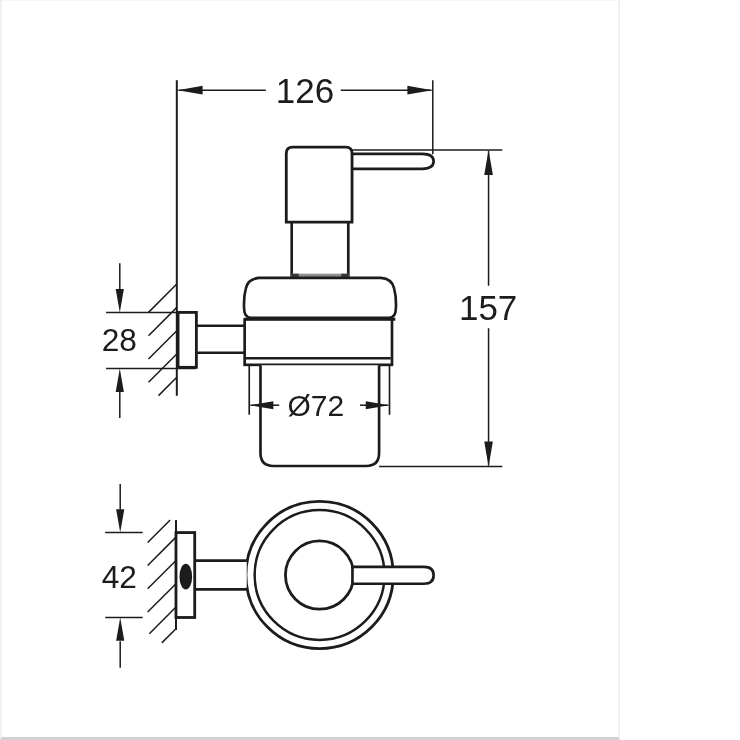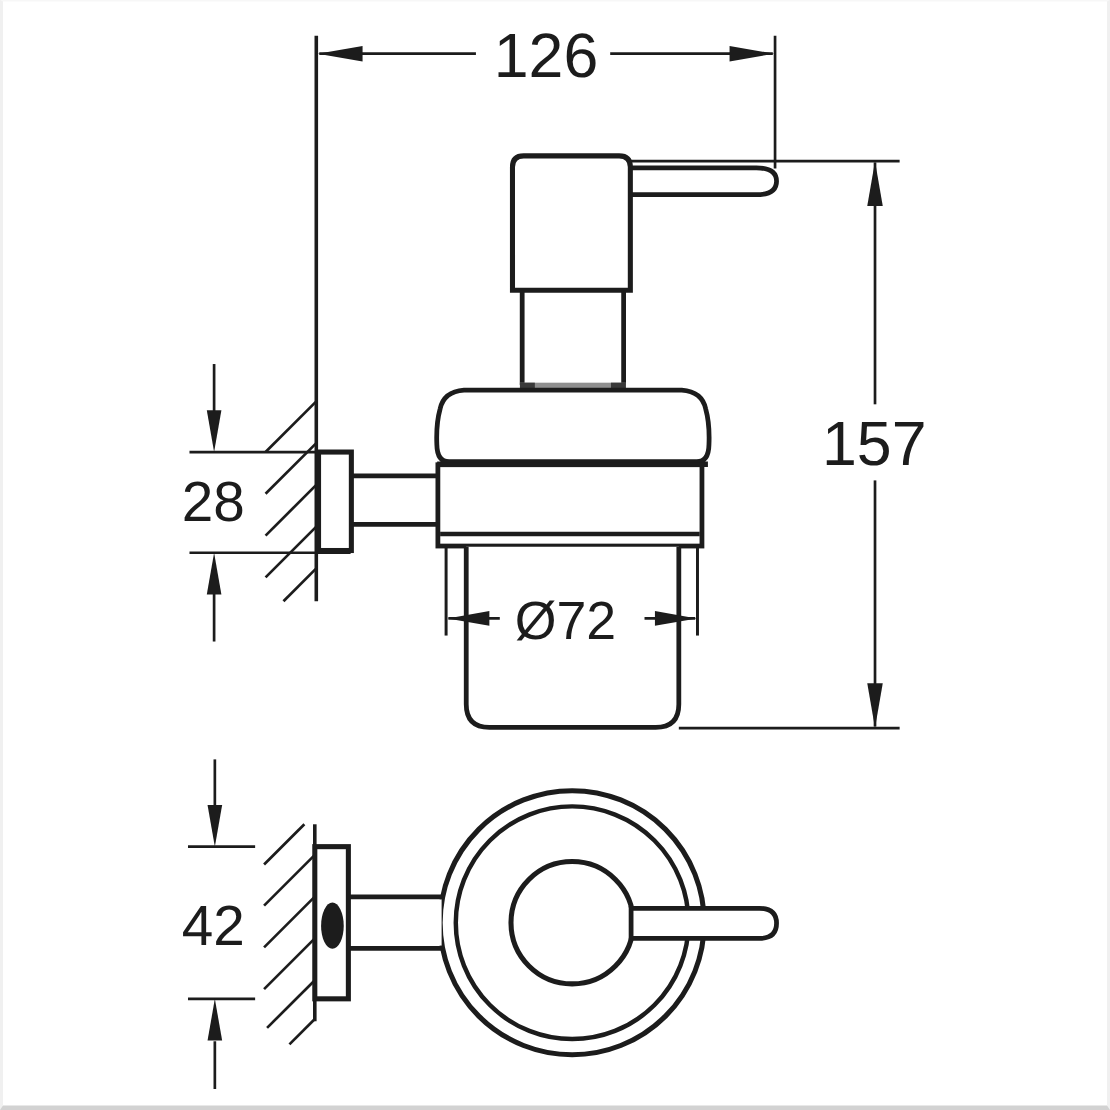--- a/index.html
+++ b/index.html
@@ -1,17 +1,17 @@
 <!DOCTYPE html>
 <html style="--line: #1c1c1c; --bg: #ffffff; --gray: #8f8f8f; --frame: #d2d2d2;"><head>
 <meta charset="utf-8">
 <style>
   html,body{margin:0;padding:0;background:#fff;}
   #frame{
-    width:740px;height:740px;box-sizing:border-box;position:relative;
+    width:620px;height:740px;box-sizing:border-box;position:relative;
     background:var(--bg,#fff);
     border-left:2px solid #f0f0f0;border-right:2px solid #f0f0f0;
     border-top:1px solid #f7f7f7;border-bottom:3px solid var(--frame,#d2d2d2);
     overflow:hidden;
   }
   svg{display:block;width:100%;height:100%;}
   
   .s38{stroke:var(--line,#1c1c1c);stroke-width:3.8;}
   .s34{stroke:var(--line,#1c1c1c);stroke-width:3.4;}
   .s32{stroke:var(--line,#1c1c1c);stroke-width:3.2;}

